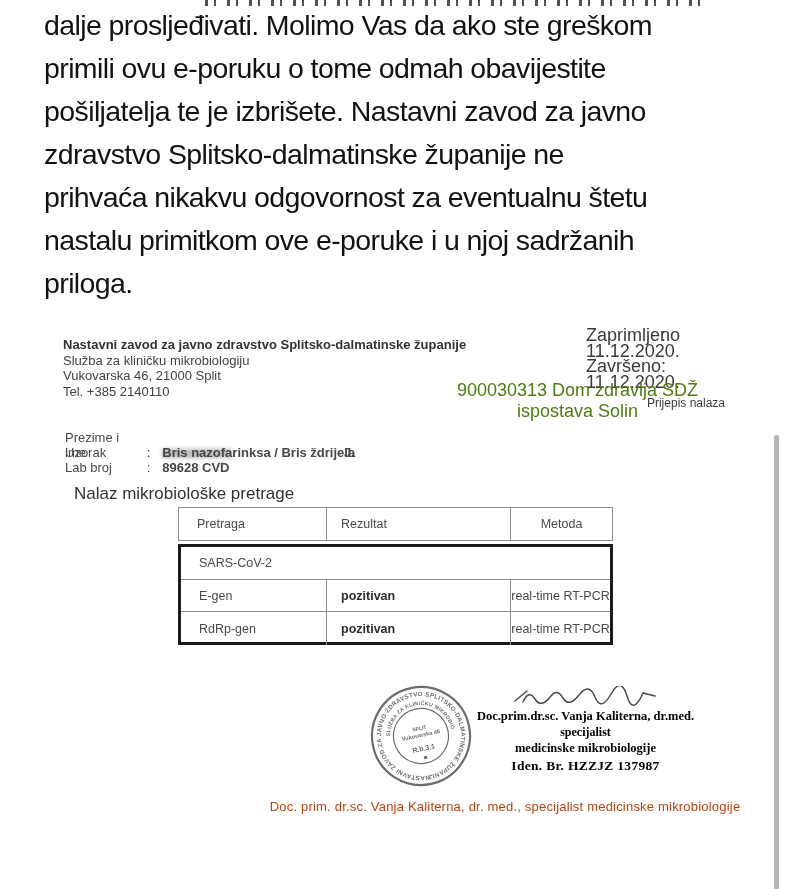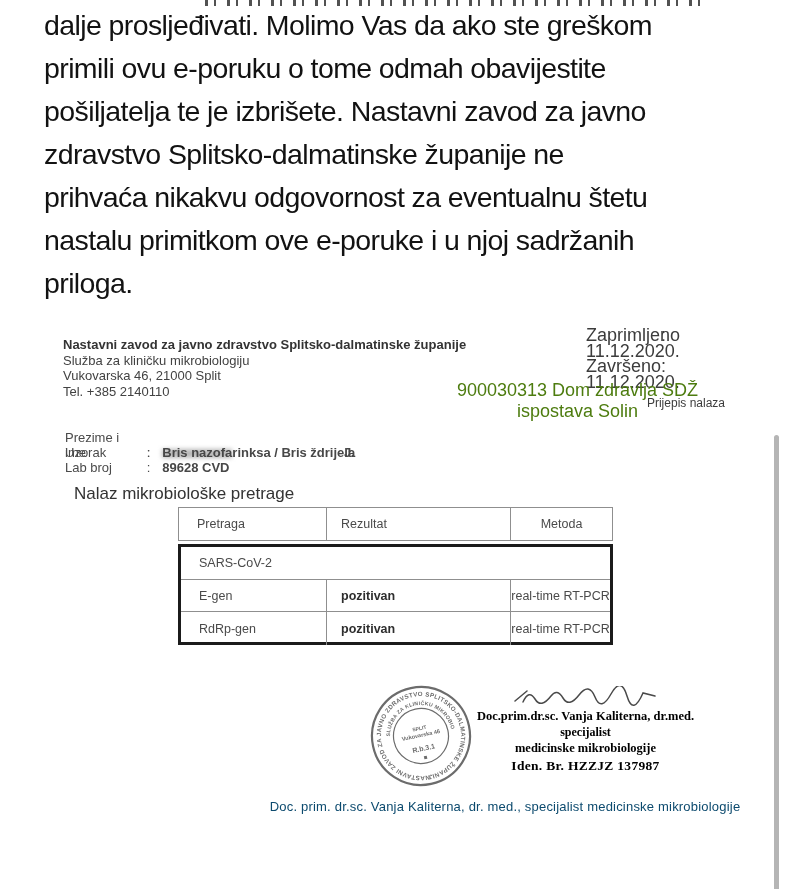--- a/index.html
+++ b/index.html
@@ -56,21 +56,21 @@
   
   .sig{position:absolute;top:686px;left:468px;width:235px;text-align:center;
        font-family:"Liberation Serif",serif;color:#000000;font-weight:700;}
   .sig .squig{display:block;margin:0 auto;}
   .sig .l1{font-size:12.5px;line-height:16px;}
   .sig .l2{font-size:12px;line-height:16px;}
   .sig .l3{font-size:12.5px;line-height:16px;}
   .sig .l4{font-size:13.5px;line-height:19px;letter-spacing:.3px;}
 
   .caption{position:absolute;top:799px;left:240px;width:530px;text-align:center;
-           font-size:13px;color:#0c4a6e;letter-spacing:.2px;}
+           font-size:13px;color:#c2410c;letter-spacing:.2px;}
 
   .scrollbar{position:absolute;top:435px;left:774px;width:5px;height:454px;
              background:#b5b5b5;border-radius:3px 3px 0 0;}
 </style>
 </head>
 <body>
 
 <div class="page">
 
   <div class="top-clip"></div>

